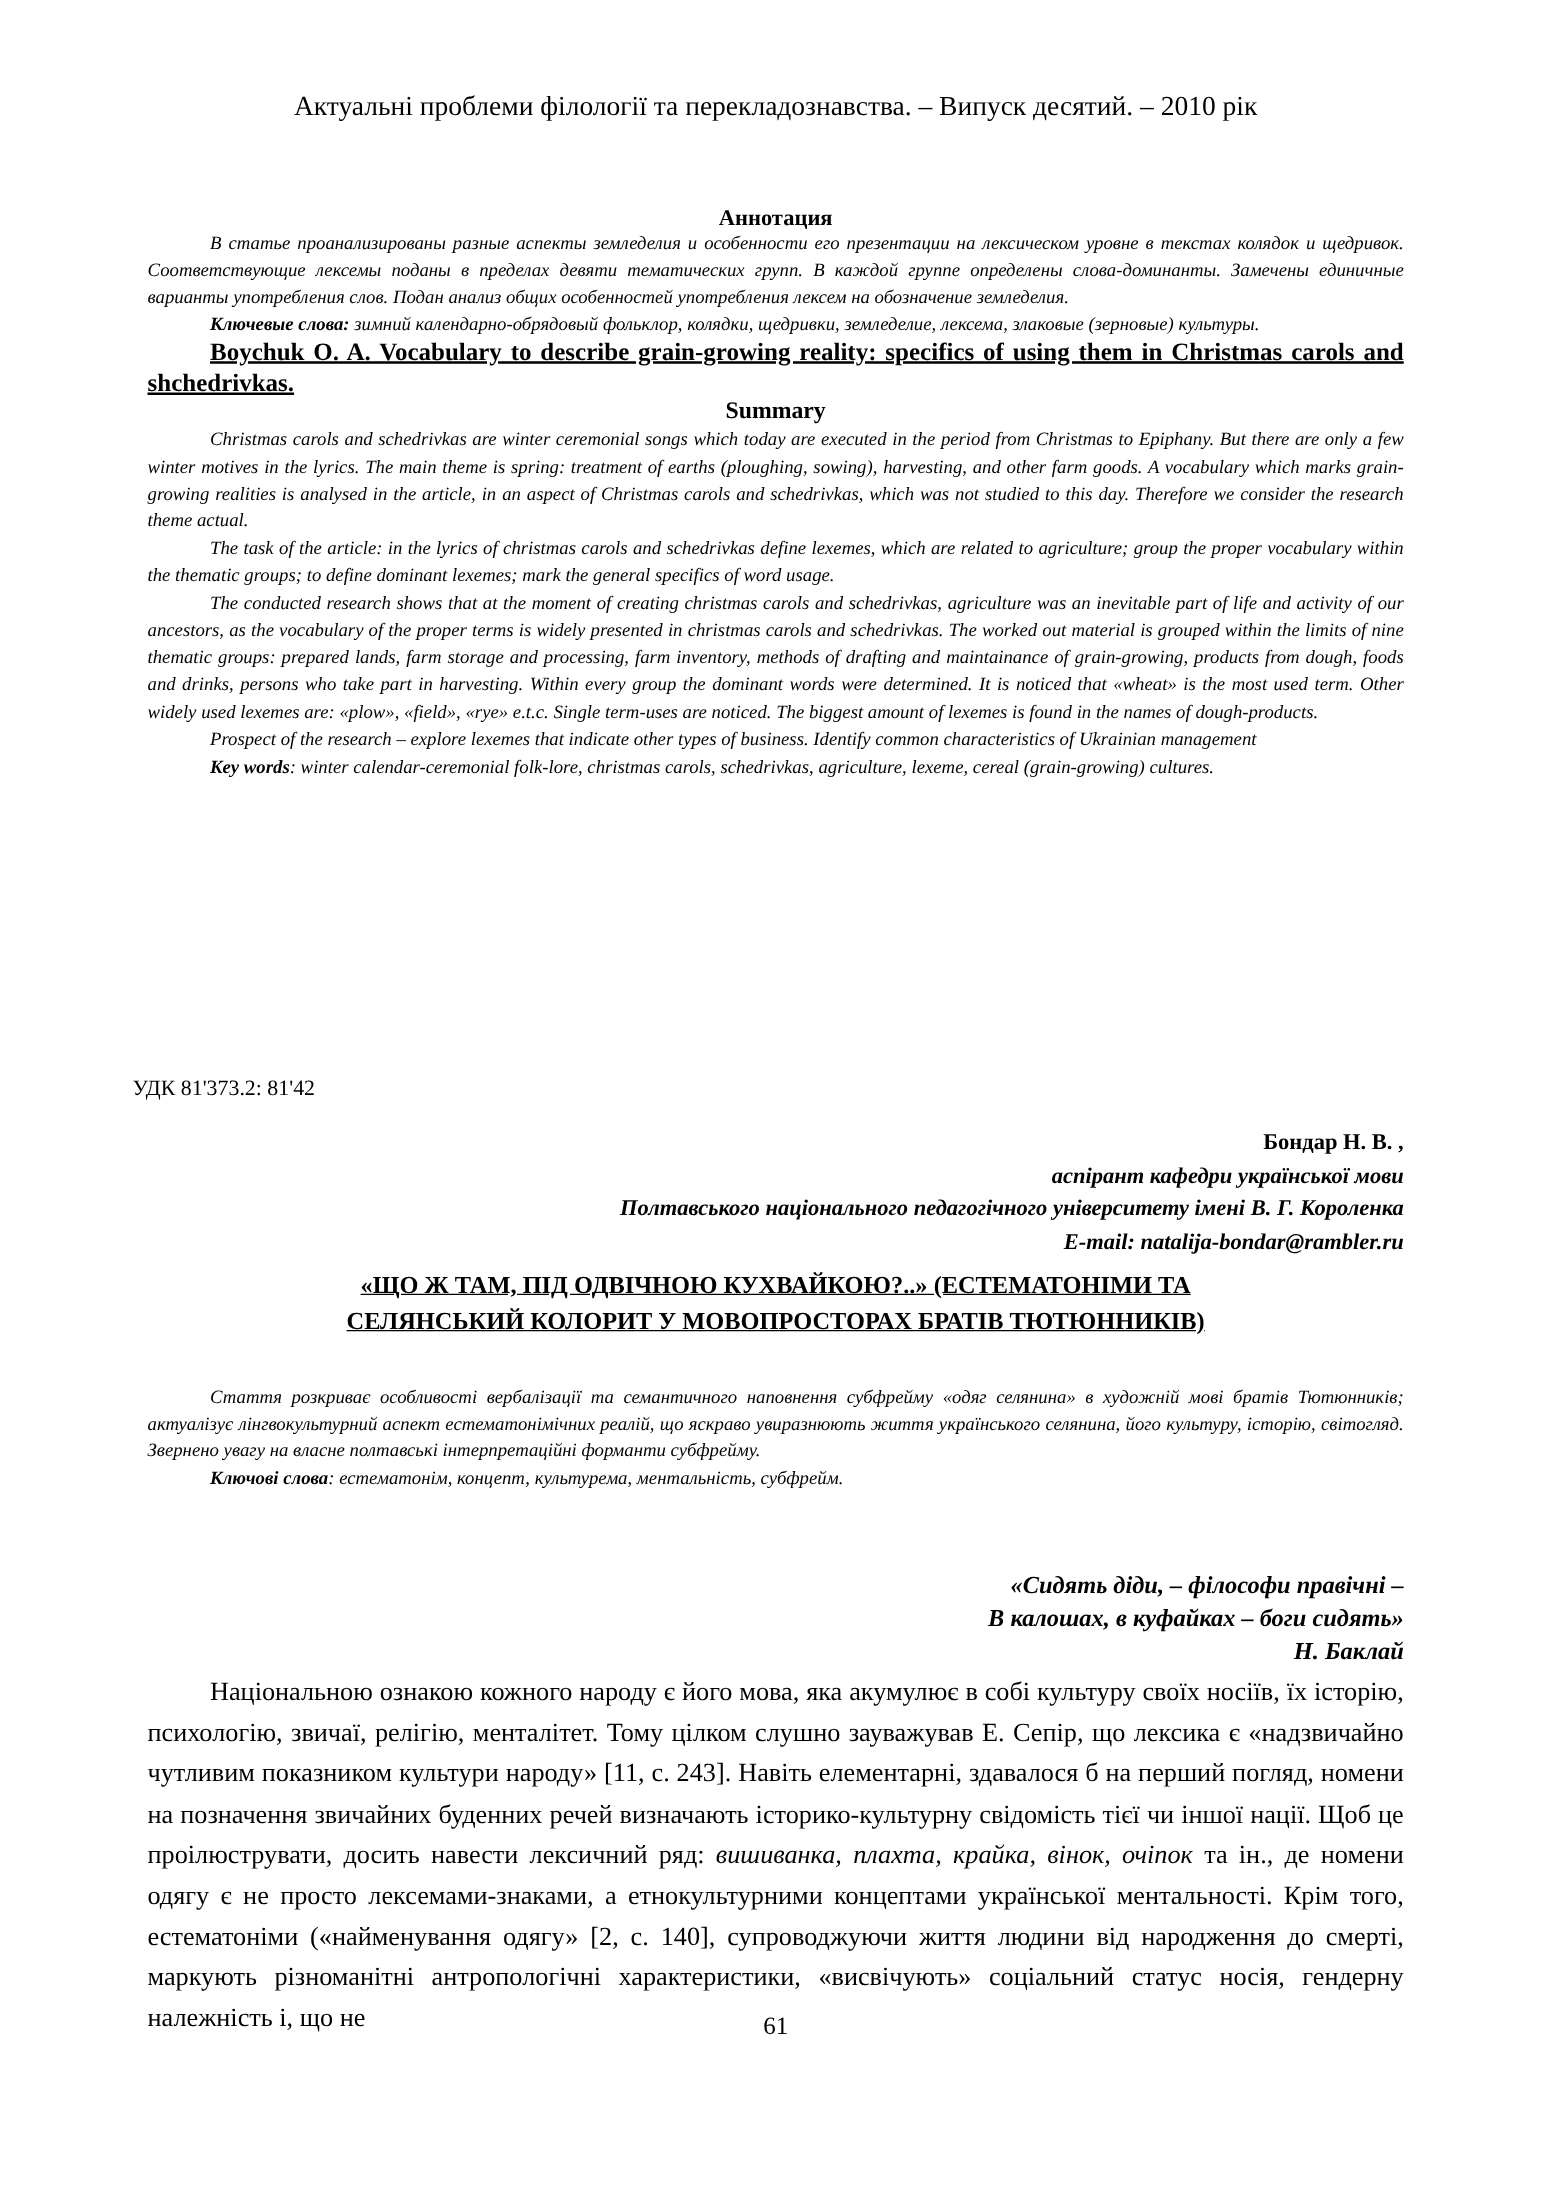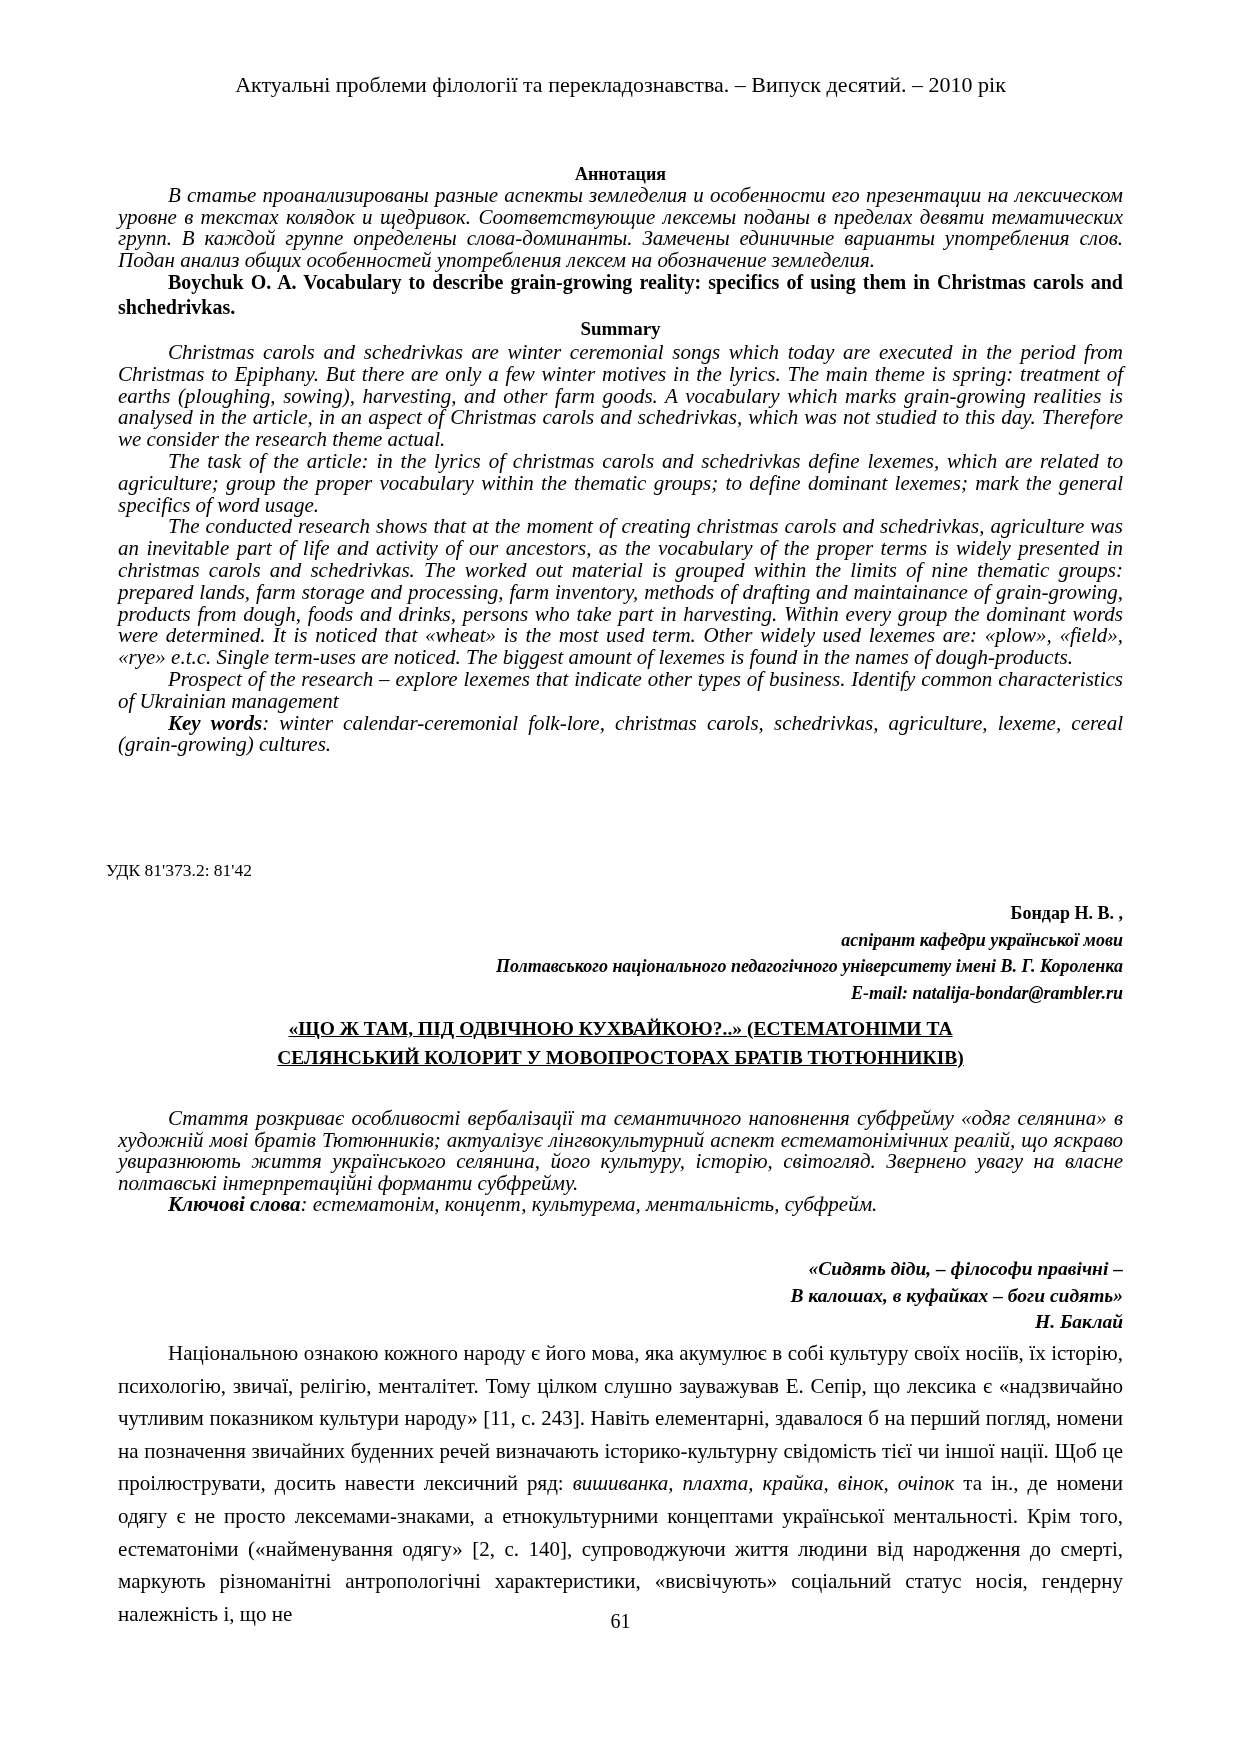--- a/index.html
+++ b/index.html
@@ -1,24 +1,24 @@
 <!DOCTYPE html>
 <html><head>
 <meta charset="utf-8">
 <style>
   html, body { margin: 0; padding: 0; background: #ffffff; }
   body { width: 1240px; height: 1754px; position: relative; overflow: hidden; color: #000; font-family: "Liberation Serif", "DejaVu Serif", serif; }
   .page { position: absolute; left: 118px; width: 1005px; top: 0; }
   .running-head { position: absolute; top: 72px; left: 0; width: 1005px; text-align: center; font-size: 22px; }
   .block { position: absolute; left: 0; width: 1005px; }
   .center-h { text-align: center; font-weight: bold; font-size: 19px; }
-  .small-it { font-size: 21px; line-height: 21.6px; font-style: italic; text-align: justify; }
+  .small-it { font-size: 15px; line-height: 21.6px; font-style: italic; text-align: justify; }
   .small-it p { margin: 0; text-indent: 50px; }
   .kw-label { font-weight: bold; font-style: italic; }
-  .en-title { font-size: 20px; font-weight: bold; line-height: 25px; text-align: justify; text-indent: 50px; }
+  .en-title { font-size: 20px; font-weight: bold; line-height: 25px; text-align: justify; text-indent: 50px; text-decoration: underline; }
   .udk { font-size: 17.5px; }
   .author { text-align: right; font-size: 18px; line-height: 26.5px; font-weight: bold; }
   .author .it { font-style: italic; }
   .art-title { text-align: center; font-weight: bold; font-size: 19.5px; line-height: 29px; }
   .epigraph { text-align: right; font-weight: bold; font-style: italic; font-size: 19.5px; line-height: 26.5px; }
   .body-text { font-size: 21px; line-height: 32.6px; text-align: justify; }
   .body-text p { margin: 0; text-indent: 50px; }
   .body-text .it { font-style: italic; }
   .page-num { position: absolute; top: 1610px; left: 0; width: 1005px; text-align: center; font-size: 20px; }
 </style>
@@ -26,20 +26,21 @@
 <body>
 
 <div class="page">
 
   <div class="running-head">Актуальні проблеми філології та перекладознавства. – Випуск десятий. – 2010 рік</div>
 
   <div class="block" style="top:116px;">
     <div class="center-h" style="font-size:18px;margin-top:48px;">Аннотация</div>
     <div class="small-it">
       <p>В статье проанализированы разные аспекты земледелия и особенности его презентации на лексическом уровне в текстах колядок и щедривок. Соответствующие лексемы поданы в пределах девяти тематических групп. В каждой группе определены слова-доминанты. Замечены единичные варианты употребления слов. Подан анализ общих особенностей употребления лексем на обозначение земледелия.</p>
+      <p><span class="kw-label">Ключевые слова:</span><span> зимний календарно-обрядовый фольклор, колядки, щедривки, земледелие, лексема, злаковые (зерновые) культуры.</span></p>
     </div>
   </div>
 
   <div class="block en-title" style="top:270px;">Boychuk O. A. Vocabulary to describe grain-growing reality: specifics of using them in Christmas carols and shchedrivkas.</div>
 
   <div class="block" style="top:318px;">
     <div class="center-h">Summary</div>
     <div class="small-it" style="line-height:21.8px; margin-top:2px;">
       <p>Christmas carols and schedrivkas are winter ceremonial songs which today are executed in the period from Christmas to Epiphany. But there are only a few winter motives in the lyrics. The main theme is spring: treatment of earths (ploughing, sowing), harvesting, and other farm goods. A vocabulary which marks grain-growing realities is analysed in the article, in an aspect of Christmas carols and schedrivkas, which was not studied to this day. Therefore we consider the research theme actual.</p>
       <p>The task of the article: in the lyrics of christmas carols and schedrivkas define lexemes, which are related to agriculture; group the proper vocabulary within the thematic groups; to define dominant lexemes; mark the general specifics of word usage.</p>

